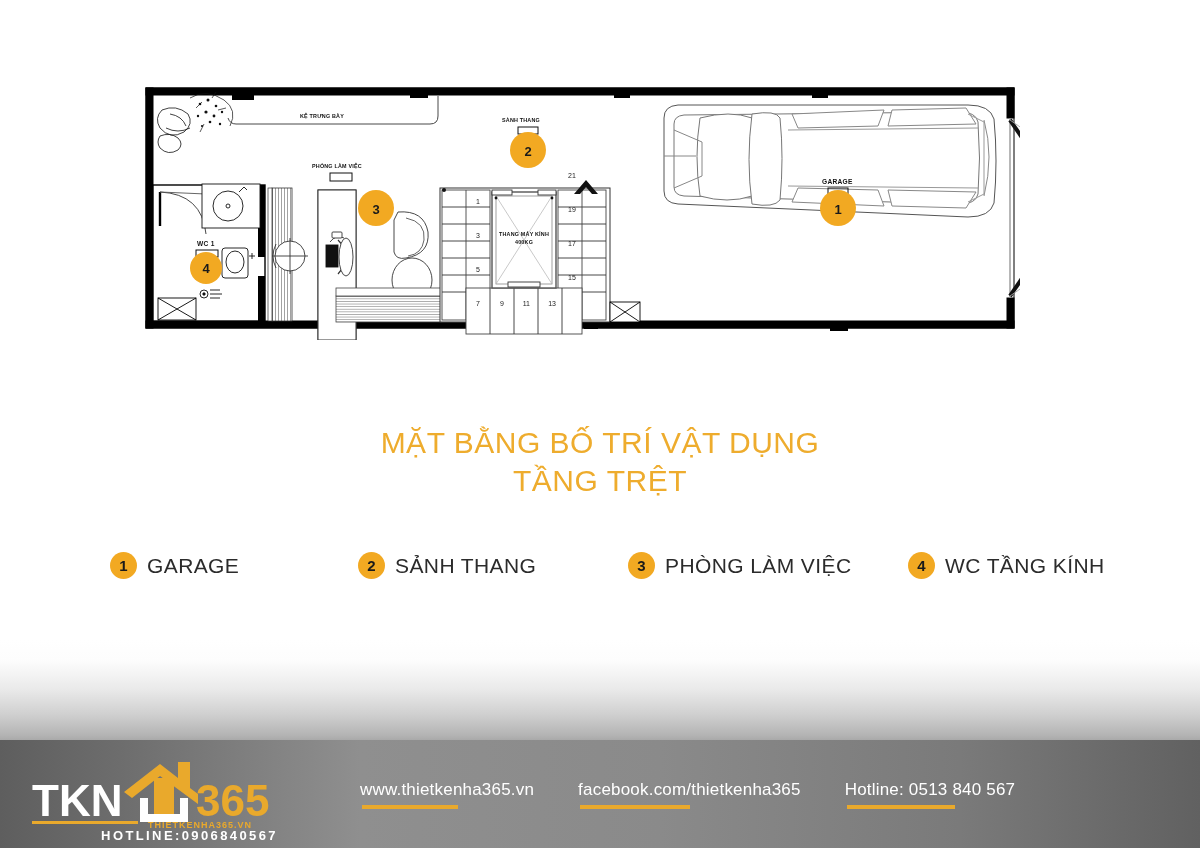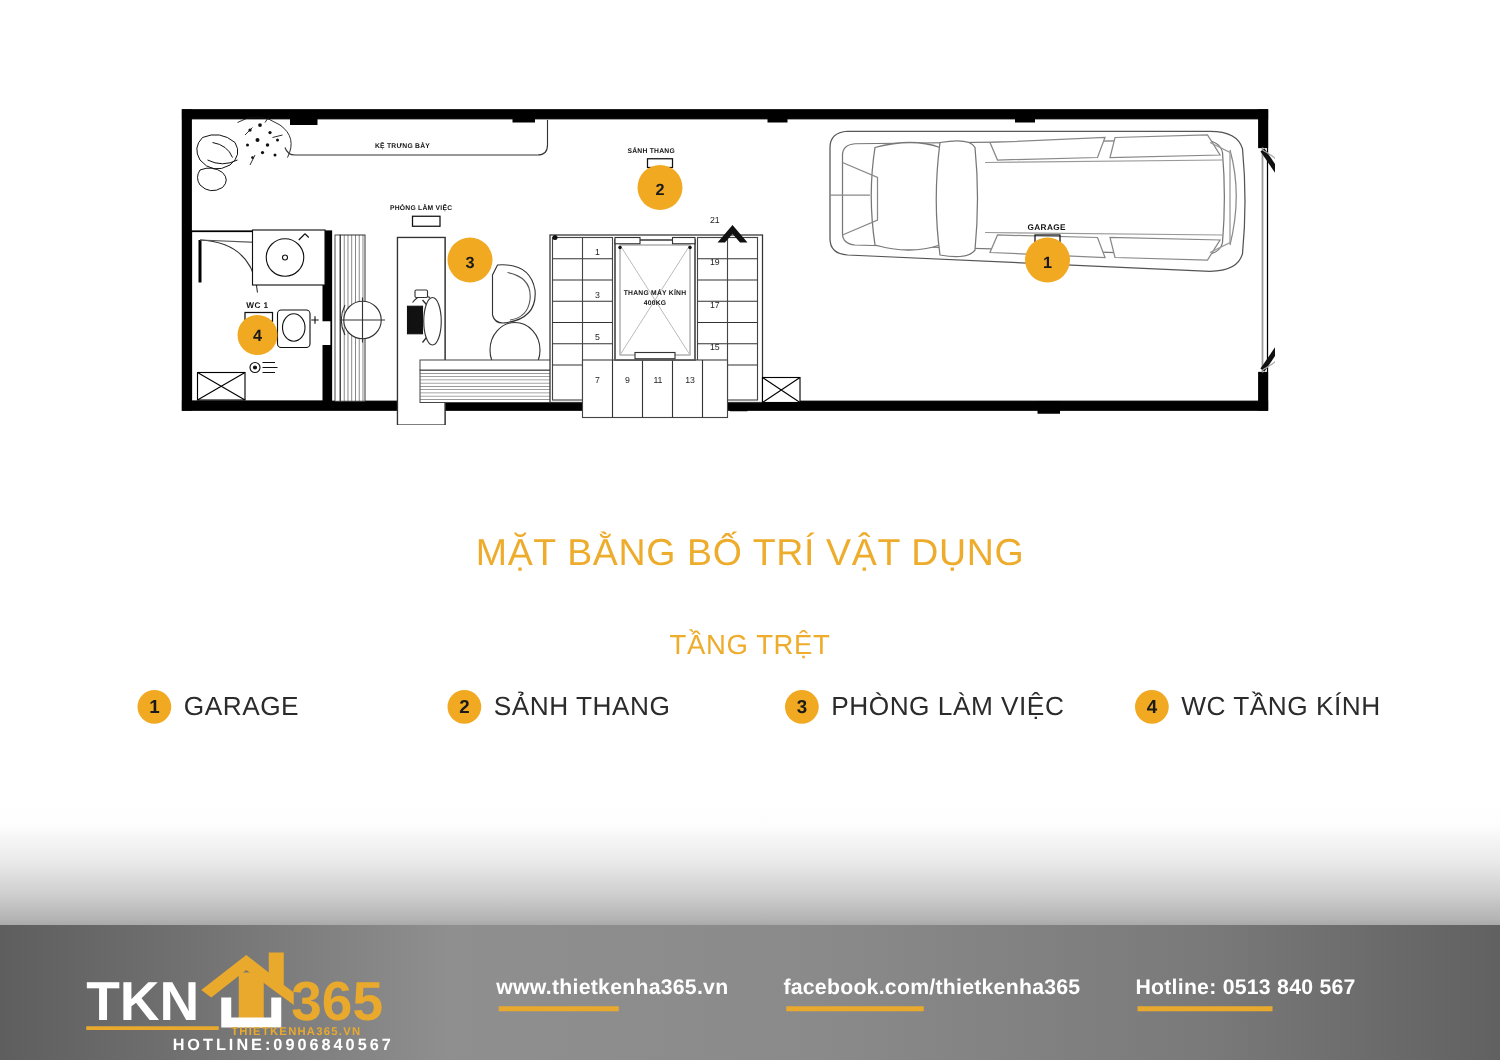--- a/index.html
+++ b/index.html
@@ -38,21 +38,21 @@
   .title-block {
     position: absolute;
     left: 0; right: 0;
     top: 424px;
     text-align: center;
     color: #eeac2d;
     font-weight: normal;
     letter-spacing: 0.5px;
   }
   .title-line1 { font-size: 30px; line-height: 38px; }
-  .title-line2 { font-size: 22px; line-height: 38px; margin-top: 35px; }
+  .title-line2 { font-size: 30px; line-height: 38px; }
 
   
   #legend {
     position: absolute;
     left: 110px;
     top: 552px;
     width: 1010px;
     display: flex;
     align-items: center;
     justify-content: flex-start;
@@ -91,40 +91,39 @@
     position: absolute;
     left: 0;
     bottom: 0;
     width: 1200px;
     height: 108px;
     background: linear-gradient(to right,
       #5e5e5e 0%, #6d6d6d 10%, #8f8f8f 30%,
       #8a8a8a 55%, #7a7a7a 80%, #616161 100%);
     display: flex;
     align-items: center;
-    padding-left: 37px;
   }
   #logo {
     position: relative;
     width: 320px;
     height: 108px;
     flex: none;
   }
   #logo-svg { position: absolute; left: 28px; top: 18px; }
 
   #footer-links {
     display: flex;
     align-items: center;
     gap: 44px;
     margin-left: 40px;
   }
   .flink { position: relative; padding-bottom: 9px; }
   .flink-text {
     font-size: 17px;
-    font-weight: bold;
+    font-weight: normal;
     color: #ffffff;
     white-space: nowrap;
     letter-spacing: 0.2px;
   }
   .flink-rule {
     position: absolute;
     left: 2px;
     bottom: 0;
     height: 4px;
     width: 78px;

